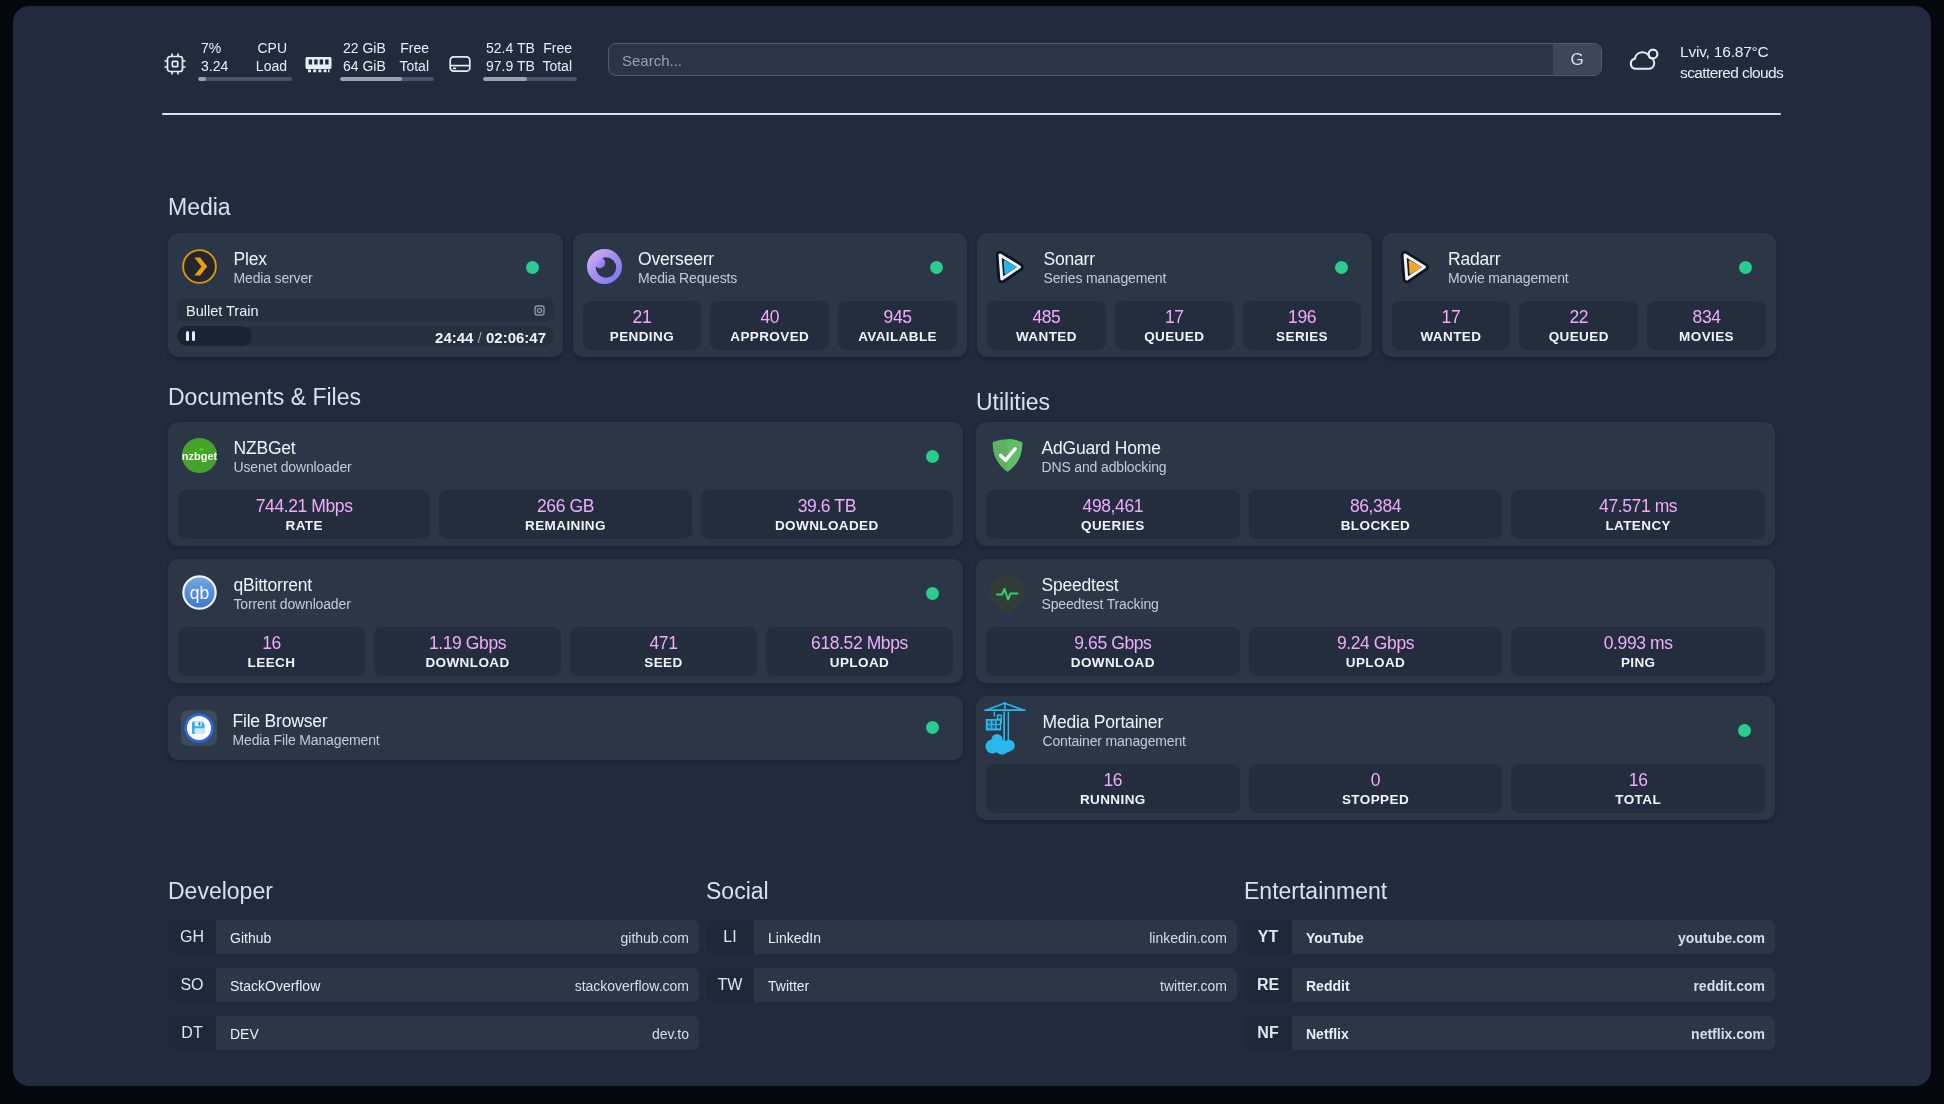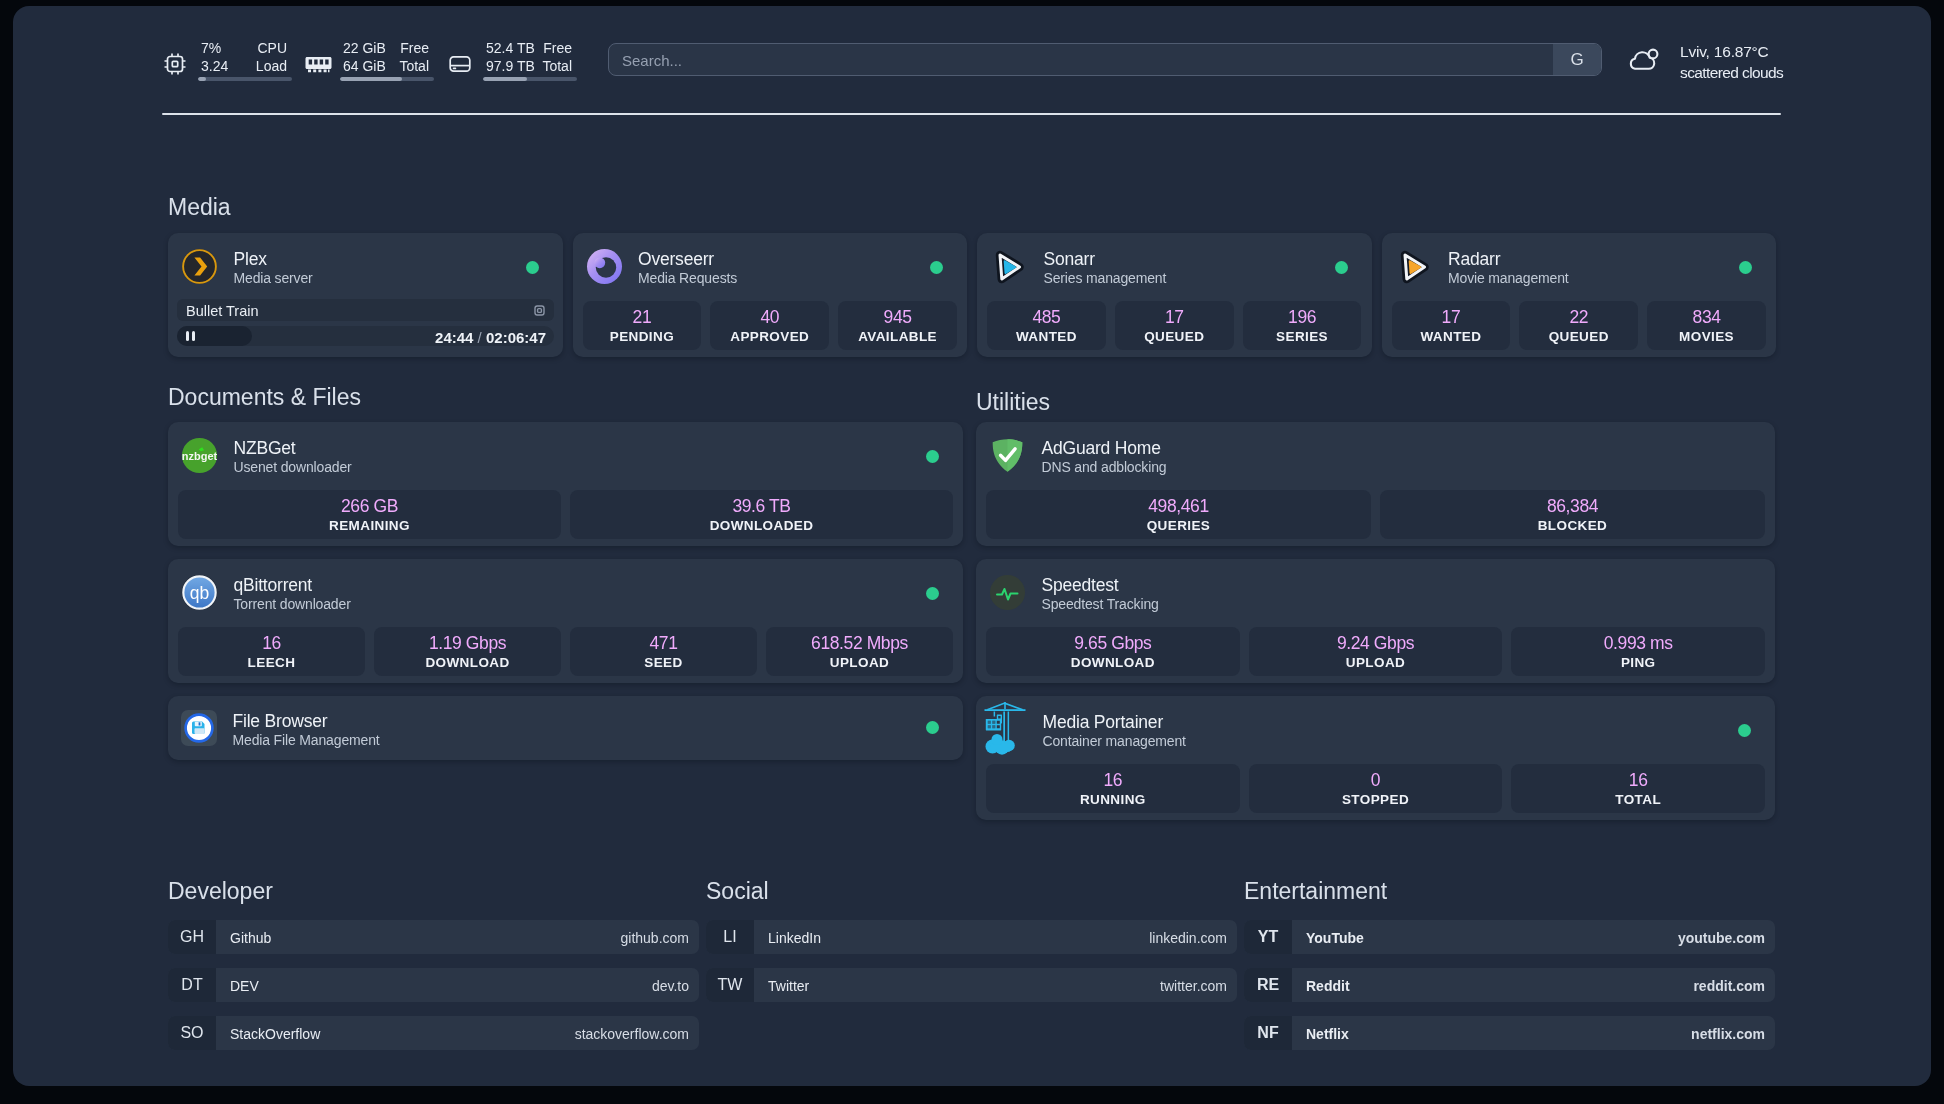--- a/index.html
+++ b/index.html
@@ -297,20 +297,24 @@
           <path d="M17.8 12.2l3.4-1.9 1.9 2.9-3.4 1z" fill="#31e01f"></path>
         </svg>
         <div class="ht">
               <div class="t">NZBGet</div>
               <div class="s">Usenet downloader</div>
             </div>
       </div>
       <div class="dot"></div>
       <div class="stats">
         <div class="stat">
+              <div class="n">744.21 Mbps</div>
+              <div class="l">RATE</div>
+            </div>
+        <div class="stat">
               <div class="n">266 GB</div>
               <div class="l">REMAINING</div>
             </div>
         <div class="stat">
               <div class="n">39.6 TB</div>
               <div class="l">DOWNLOADED</div>
             </div>
       </div>
     </div>
     <div class="card" style="margin-bottom:13px;">
@@ -385,20 +389,24 @@
             </div>
       </div>
       <div class="stats">
         <div class="stat">
               <div class="n">498,461</div>
               <div class="l">QUERIES</div>
             </div>
         <div class="stat">
               <div class="n">86,384</div>
               <div class="l">BLOCKED</div>
+            </div>
+        <div class="stat">
+              <div class="n">47.571 ms</div>
+              <div class="l">LATENCY</div>
             </div>
       </div>
     </div>
     <div class="card" style="margin-bottom:13px;">
       <div class="hdr">
         <svg width="37" height="37" viewBox="0 0 37 37">
           <circle cx="18.5" cy="18.5" r="17.5" fill="#333d37"></circle>
           <path d="M8 20.5h5l2.5-5.5 3.5 10.5 2.5-6h7" fill="none" stroke="#2bd36e" stroke-width="2" stroke-linecap="round" stroke-linejoin="round"></path>
         </svg>
         <div class="ht">
@@ -467,29 +475,29 @@
   <div class="stitle" style="left:538px; top:871px;">Social</div>
   <div class="stitle" style="left:1076px; top:871px;">Entertainment</div>
 
   <div class="bmcol" style="left:0; top:914px;">
     <div class="bm">
           <span class="ab">GH</span>
           <span class="nm">Github</span>
           <span class="ur">github.com</span>
         </div>
     <div class="bm">
+          <span class="ab">SO</span>
+          <span class="nm">StackOverflow</span>
+          <span class="ur">stackoverflow.com</span>
+        </div>
+    <div class="bm">
           <span class="ab">DT</span>
           <span class="nm">DEV</span>
           <span class="ur">dev.to</span>
         </div>
-    <div class="bm">
-          <span class="ab">SO</span>
-          <span class="nm">StackOverflow</span>
-          <span class="ur">stackoverflow.com</span>
-        </div>
   </div>
   <div class="bmcol" style="left:538px; top:914px;">
     <div class="bm">
           <span class="ab">LI</span>
           <span class="nm">LinkedIn</span>
           <span class="ur">linkedin.com</span>
         </div>
     <div class="bm">
           <span class="ab">TW</span>
           <span class="nm">Twitter</span>

